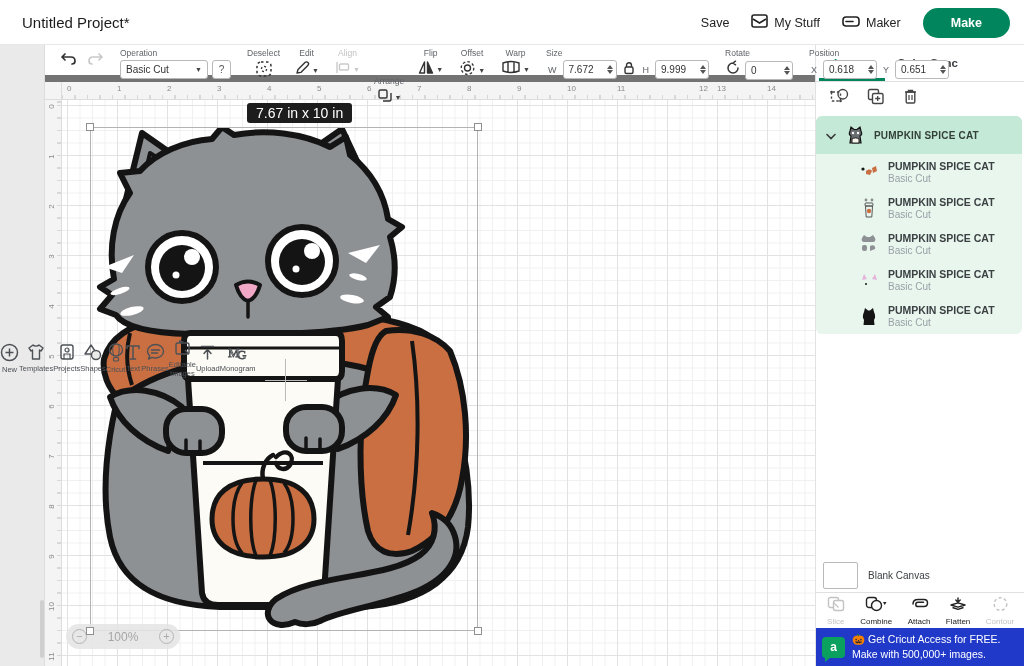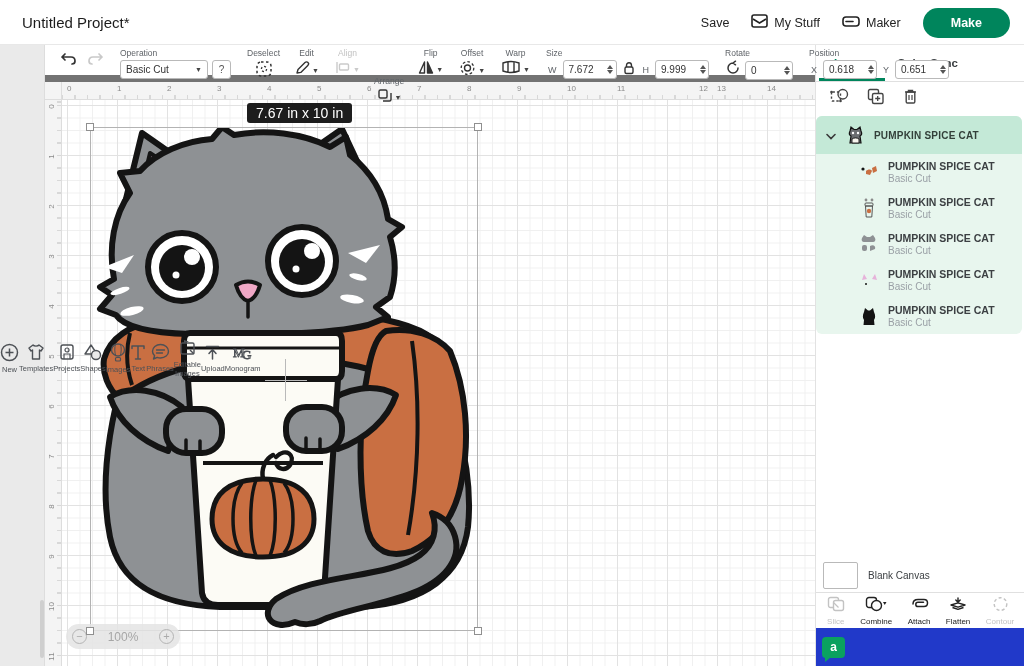--- a/index.html
+++ b/index.html
@@ -418,21 +418,21 @@
     <span class="sb-label">Shapes</span>
   </div>
   <div class="sb-item">
     <span>
         <svg width="16" height="19" viewBox="0 0 16 19">
           <path d="M8 1 C12 1 14.5 3.5 14.5 7 C14.5 10.5 11 13 8 13 C5 13 1.5 10.5 1.5 7 C1.5 3.5 4 1 8 1 Z" fill="none" stroke="#4d5156" stroke-width="1.4"></path>
           <path d="M5.5 1.6 C4.5 3.5 4.5 10 5.8 12.7 M10.5 1.6 C11.5 3.5 11.5 10 10.2 12.7" fill="none" stroke="#4d5156" stroke-width="1"></path>
           <rect x="5.5" y="14.5" width="5" height="3.5" rx="1" fill="none" stroke="#4d5156" stroke-width="1.2"></rect>
         </svg>
       </span>
-    <span class="sb-label">Images</span>
+    <span class="sb-label">Cricut</span>
   </div>
   <div class="sb-item">
     <span>
         <svg width="16" height="17" viewBox="0 0 16 17">
           <path d="M2 2 L14 2 M2 2 L2 4.5 M14 2 L14 4.5 M8 2 L8 15 M5.5 15 L10.5 15" stroke="#4d5156" stroke-width="1.5" stroke-linecap="round"></path>
         </svg>
       </span>
     <span class="sb-label">Text</span>
   </div>
   <div class="sb-item">
@@ -621,14 +621,18 @@
     </div>
   </div>
 
   <div id="blank-row">
     <div id="blank-swatch"></div>
     <span id="blank-label">Blank Canvas</span>
   </div>
 
   <div id="banner">
     <div id="banner-logo">a</div>
+    <div>
+      <div class="banner-line">🎃 Get Cricut Access for FREE.</div>
+      <div class="banner-line">Make with 500,000+ images.</div>
+    </div>
   </div>
 </div>
 
 </body></html>

